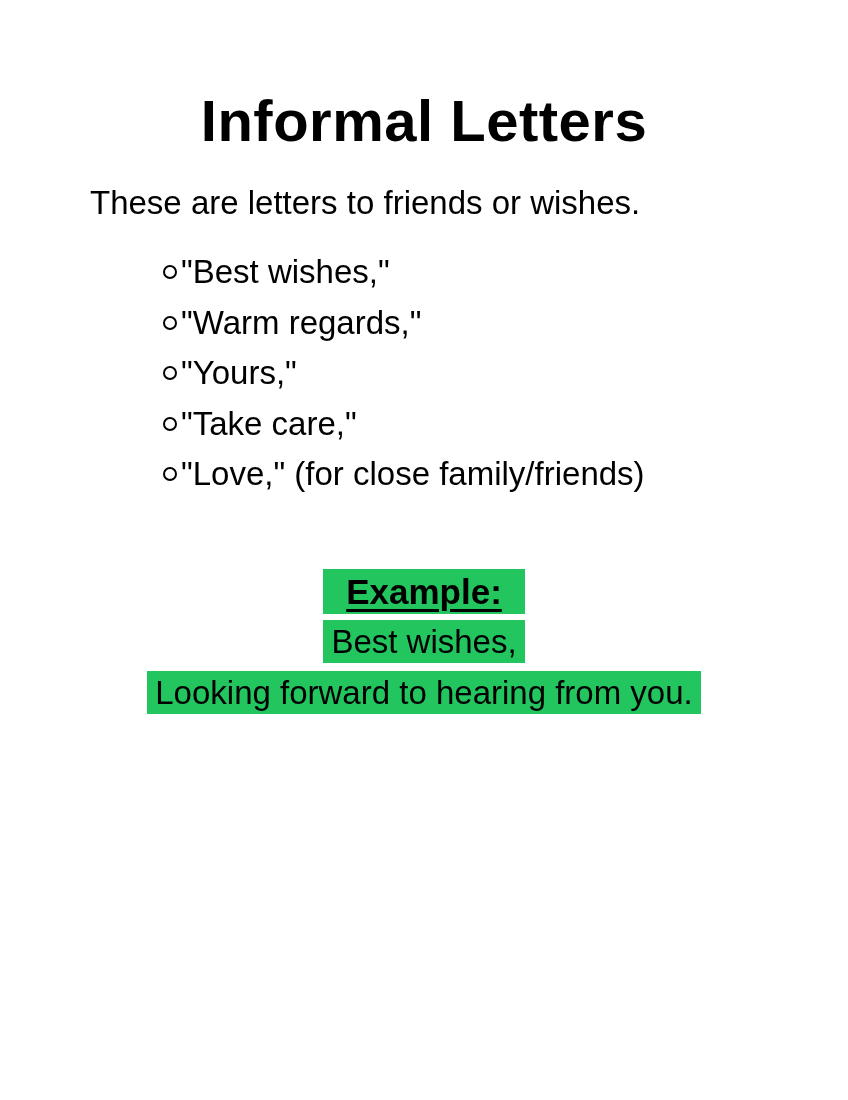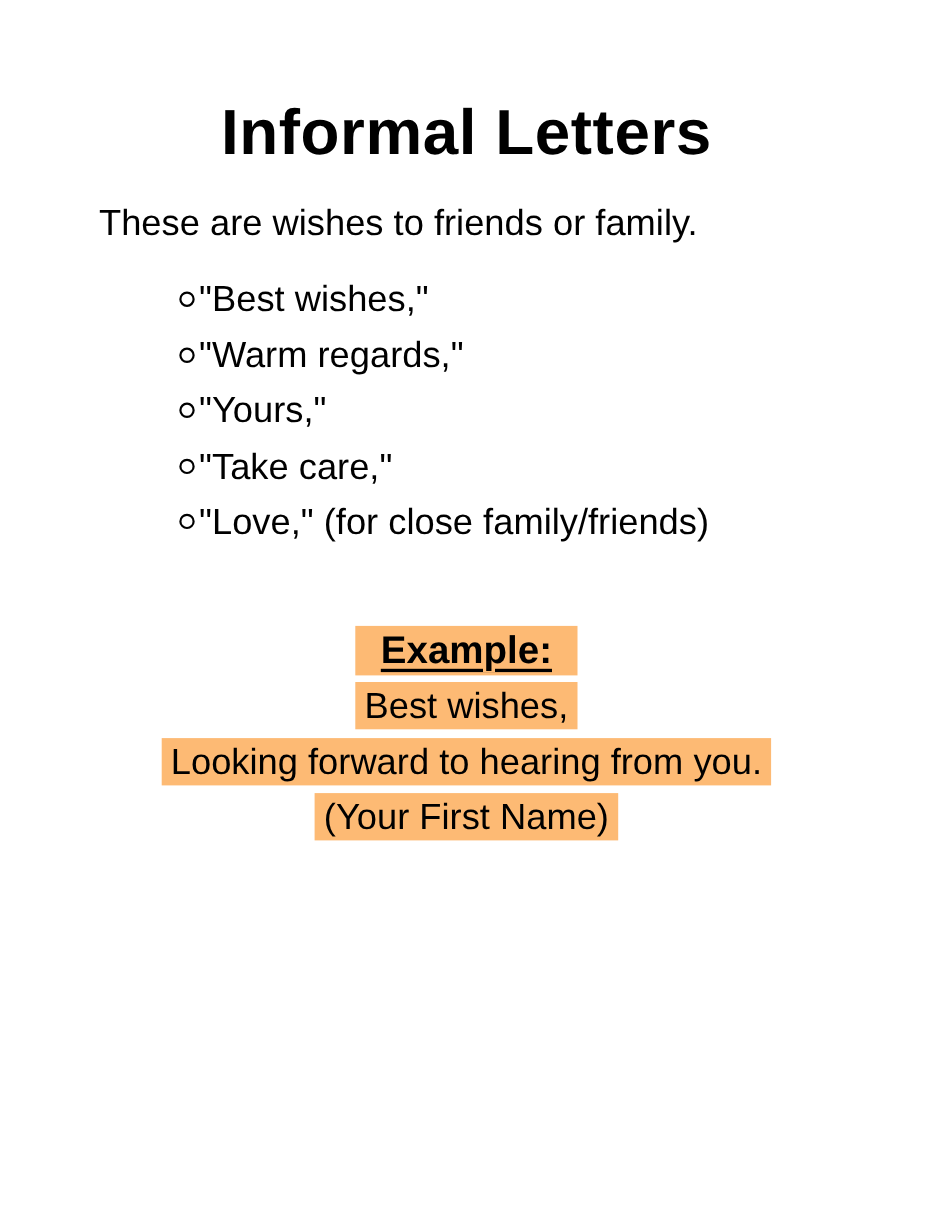--- a/index.html
+++ b/index.html
@@ -69,40 +69,40 @@
   .example {
     margin-top: 67px;
     text-align: center;
   }
   .example-line {
     height: 50.5px;
     line-height: 50.5px;
     font-size: 33px;
   }
   .hl {
-    background: #fdba74;
+    background: #22c55e;
     padding: 3px 8px;
   }
   .example-heading {
     font-size: 35px;
     font-weight: 700;
     text-decoration: underline;
     text-decoration-thickness: 3px;
     text-underline-offset: 5px;
     padding: 3px 23px;
   }
 </style>
 </head>
 <body>
 
 <div class="page">
 
   <h1 class="title">Informal Letters</h1>
 
-  <p class="intro">These are wishes to friends or family.</p>
+  <p class="intro">These are letters to friends or wishes.</p>
 
 
   <ul class="signoffs-list">
     <li class="signoff-item">
       <span class="bullet"></span>
       <span class="item-text">"Best wishes,"</span>
     </li>
     <li class="signoff-item">
       <span class="bullet"></span>
       <span class="item-text">"Warm regards,"</span>
@@ -124,18 +124,15 @@
   <div class="example">
     <div class="example-line">
       <span class="hl example-heading">Example:</span>
     </div>
     <div class="example-line">
       <span class="hl">Best wishes,</span>
     </div>
     <div class="example-line">
       <span class="hl">Looking forward to hearing from you.</span>
     </div>
-    <div class="example-line">
-      <span class="hl">(Your First Name)</span>
-    </div>
   </div>
 
 </div>
 
 </body></html>

